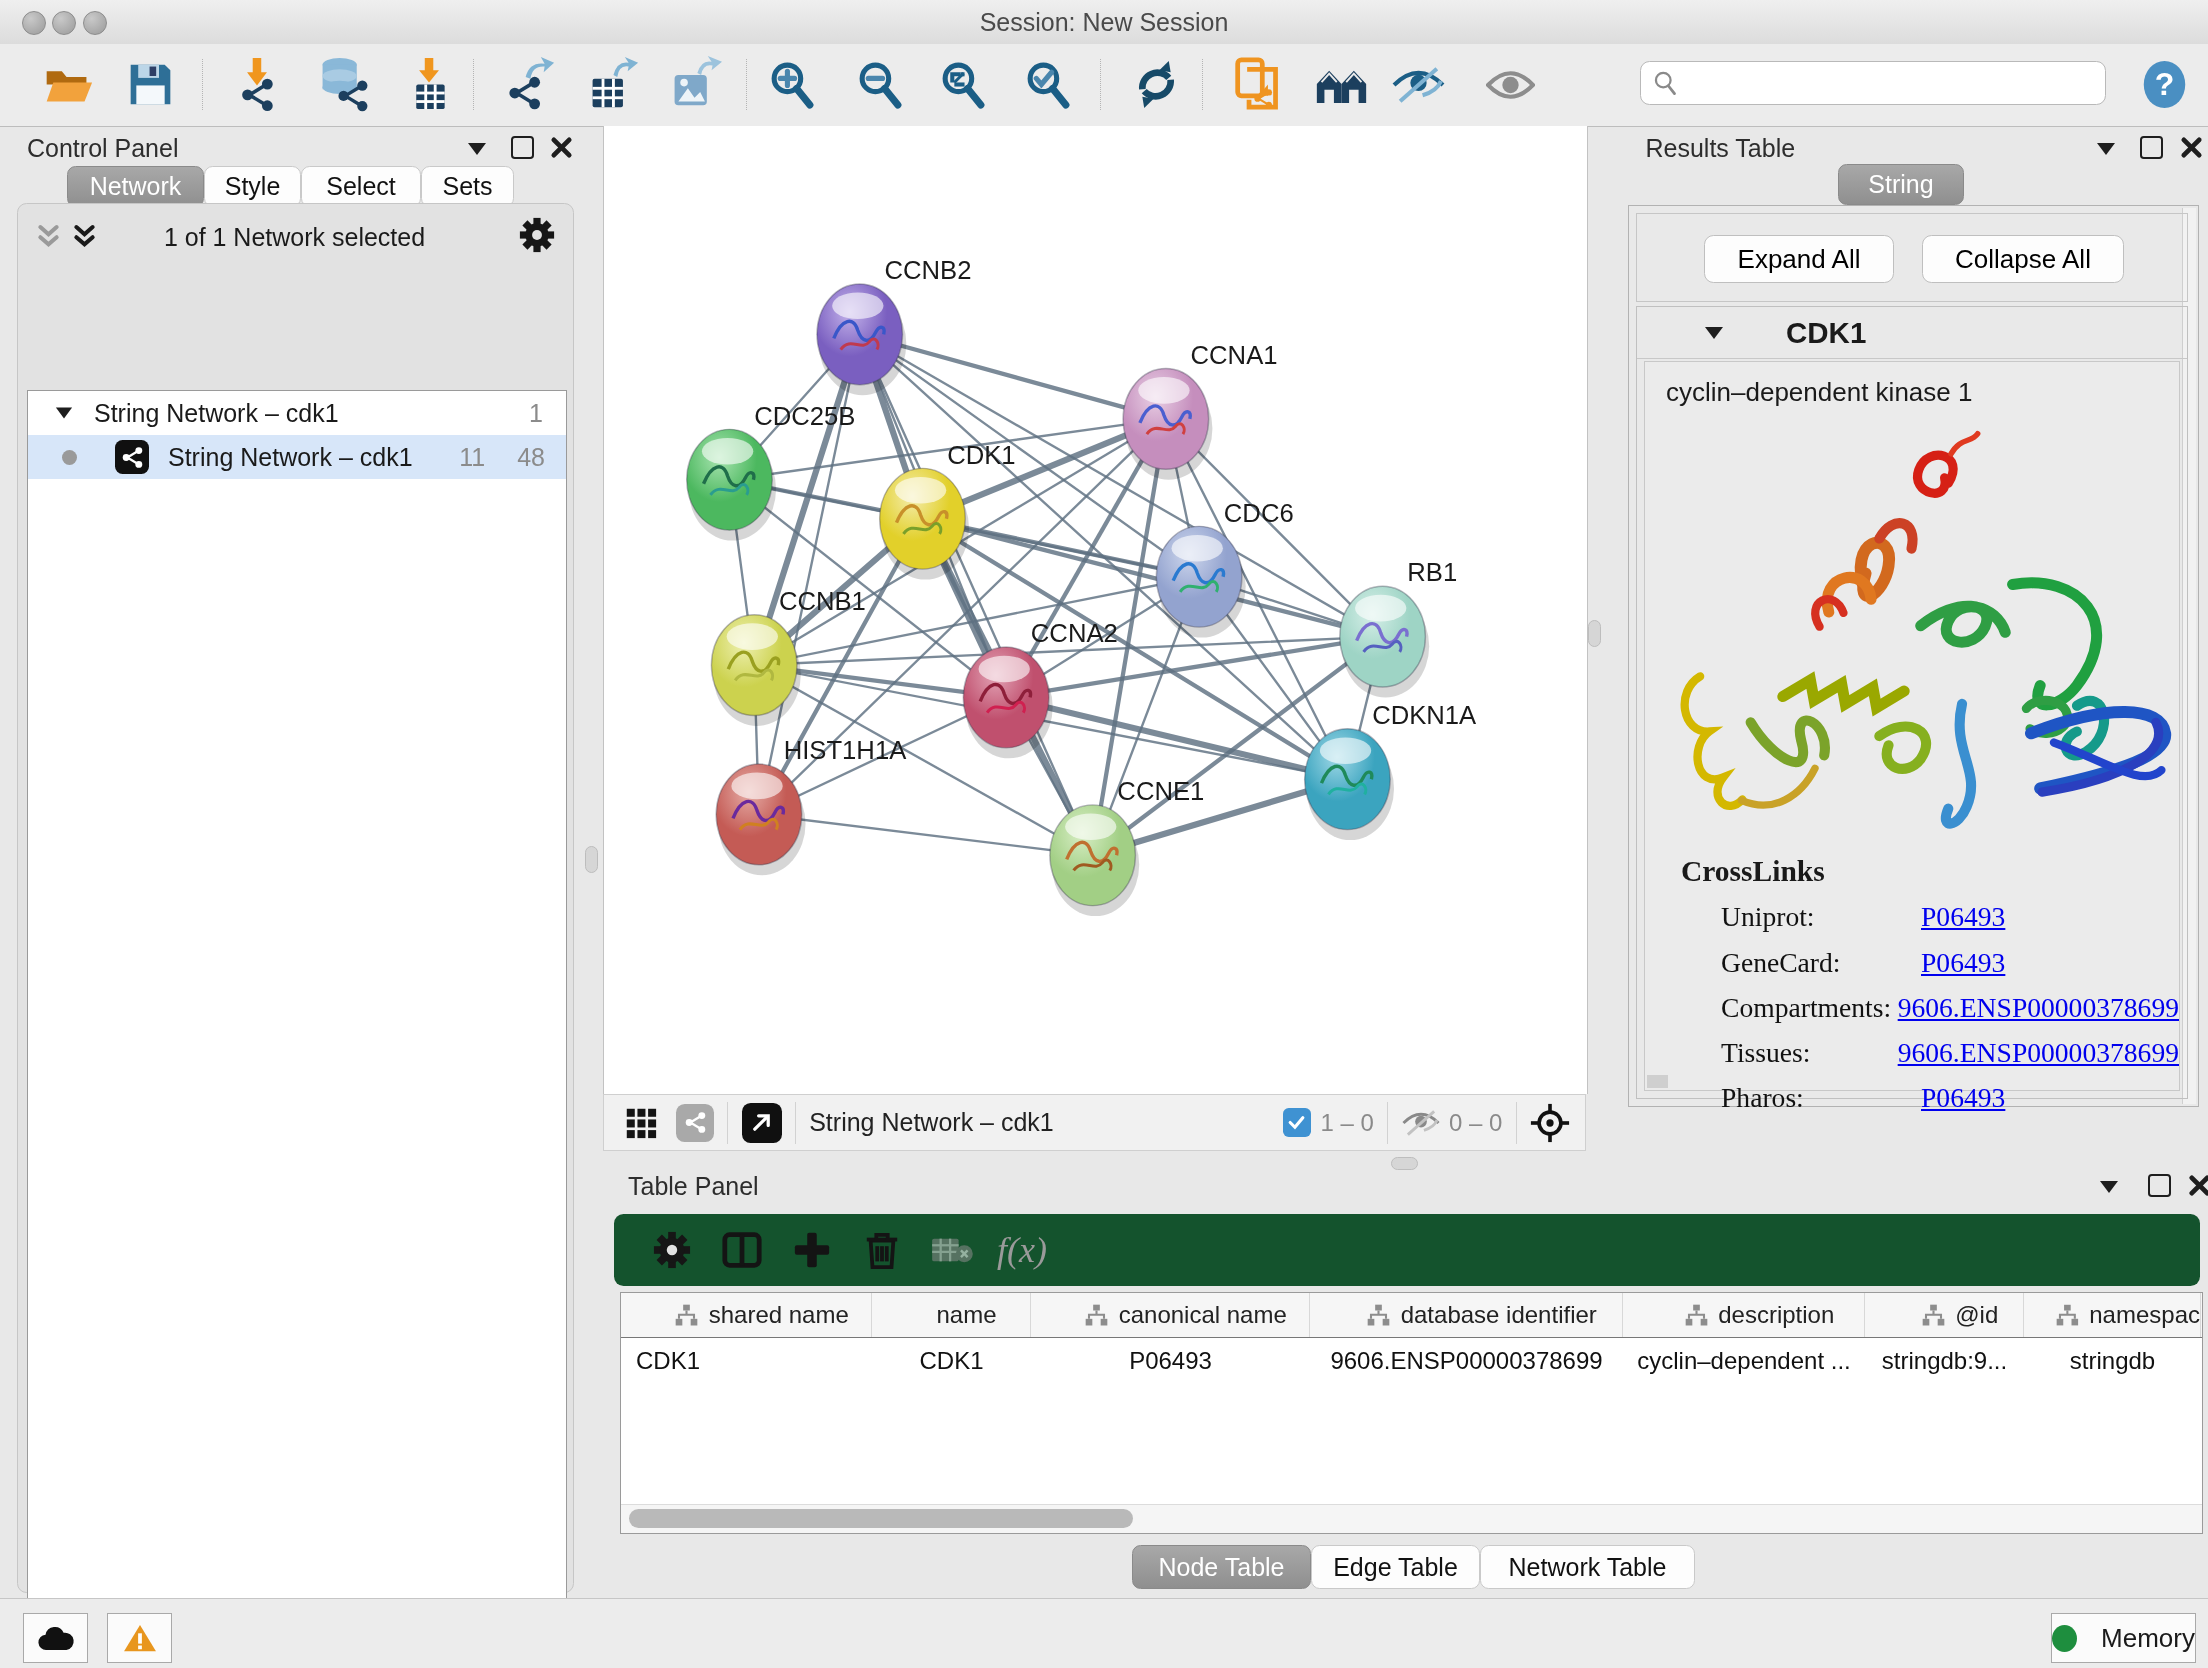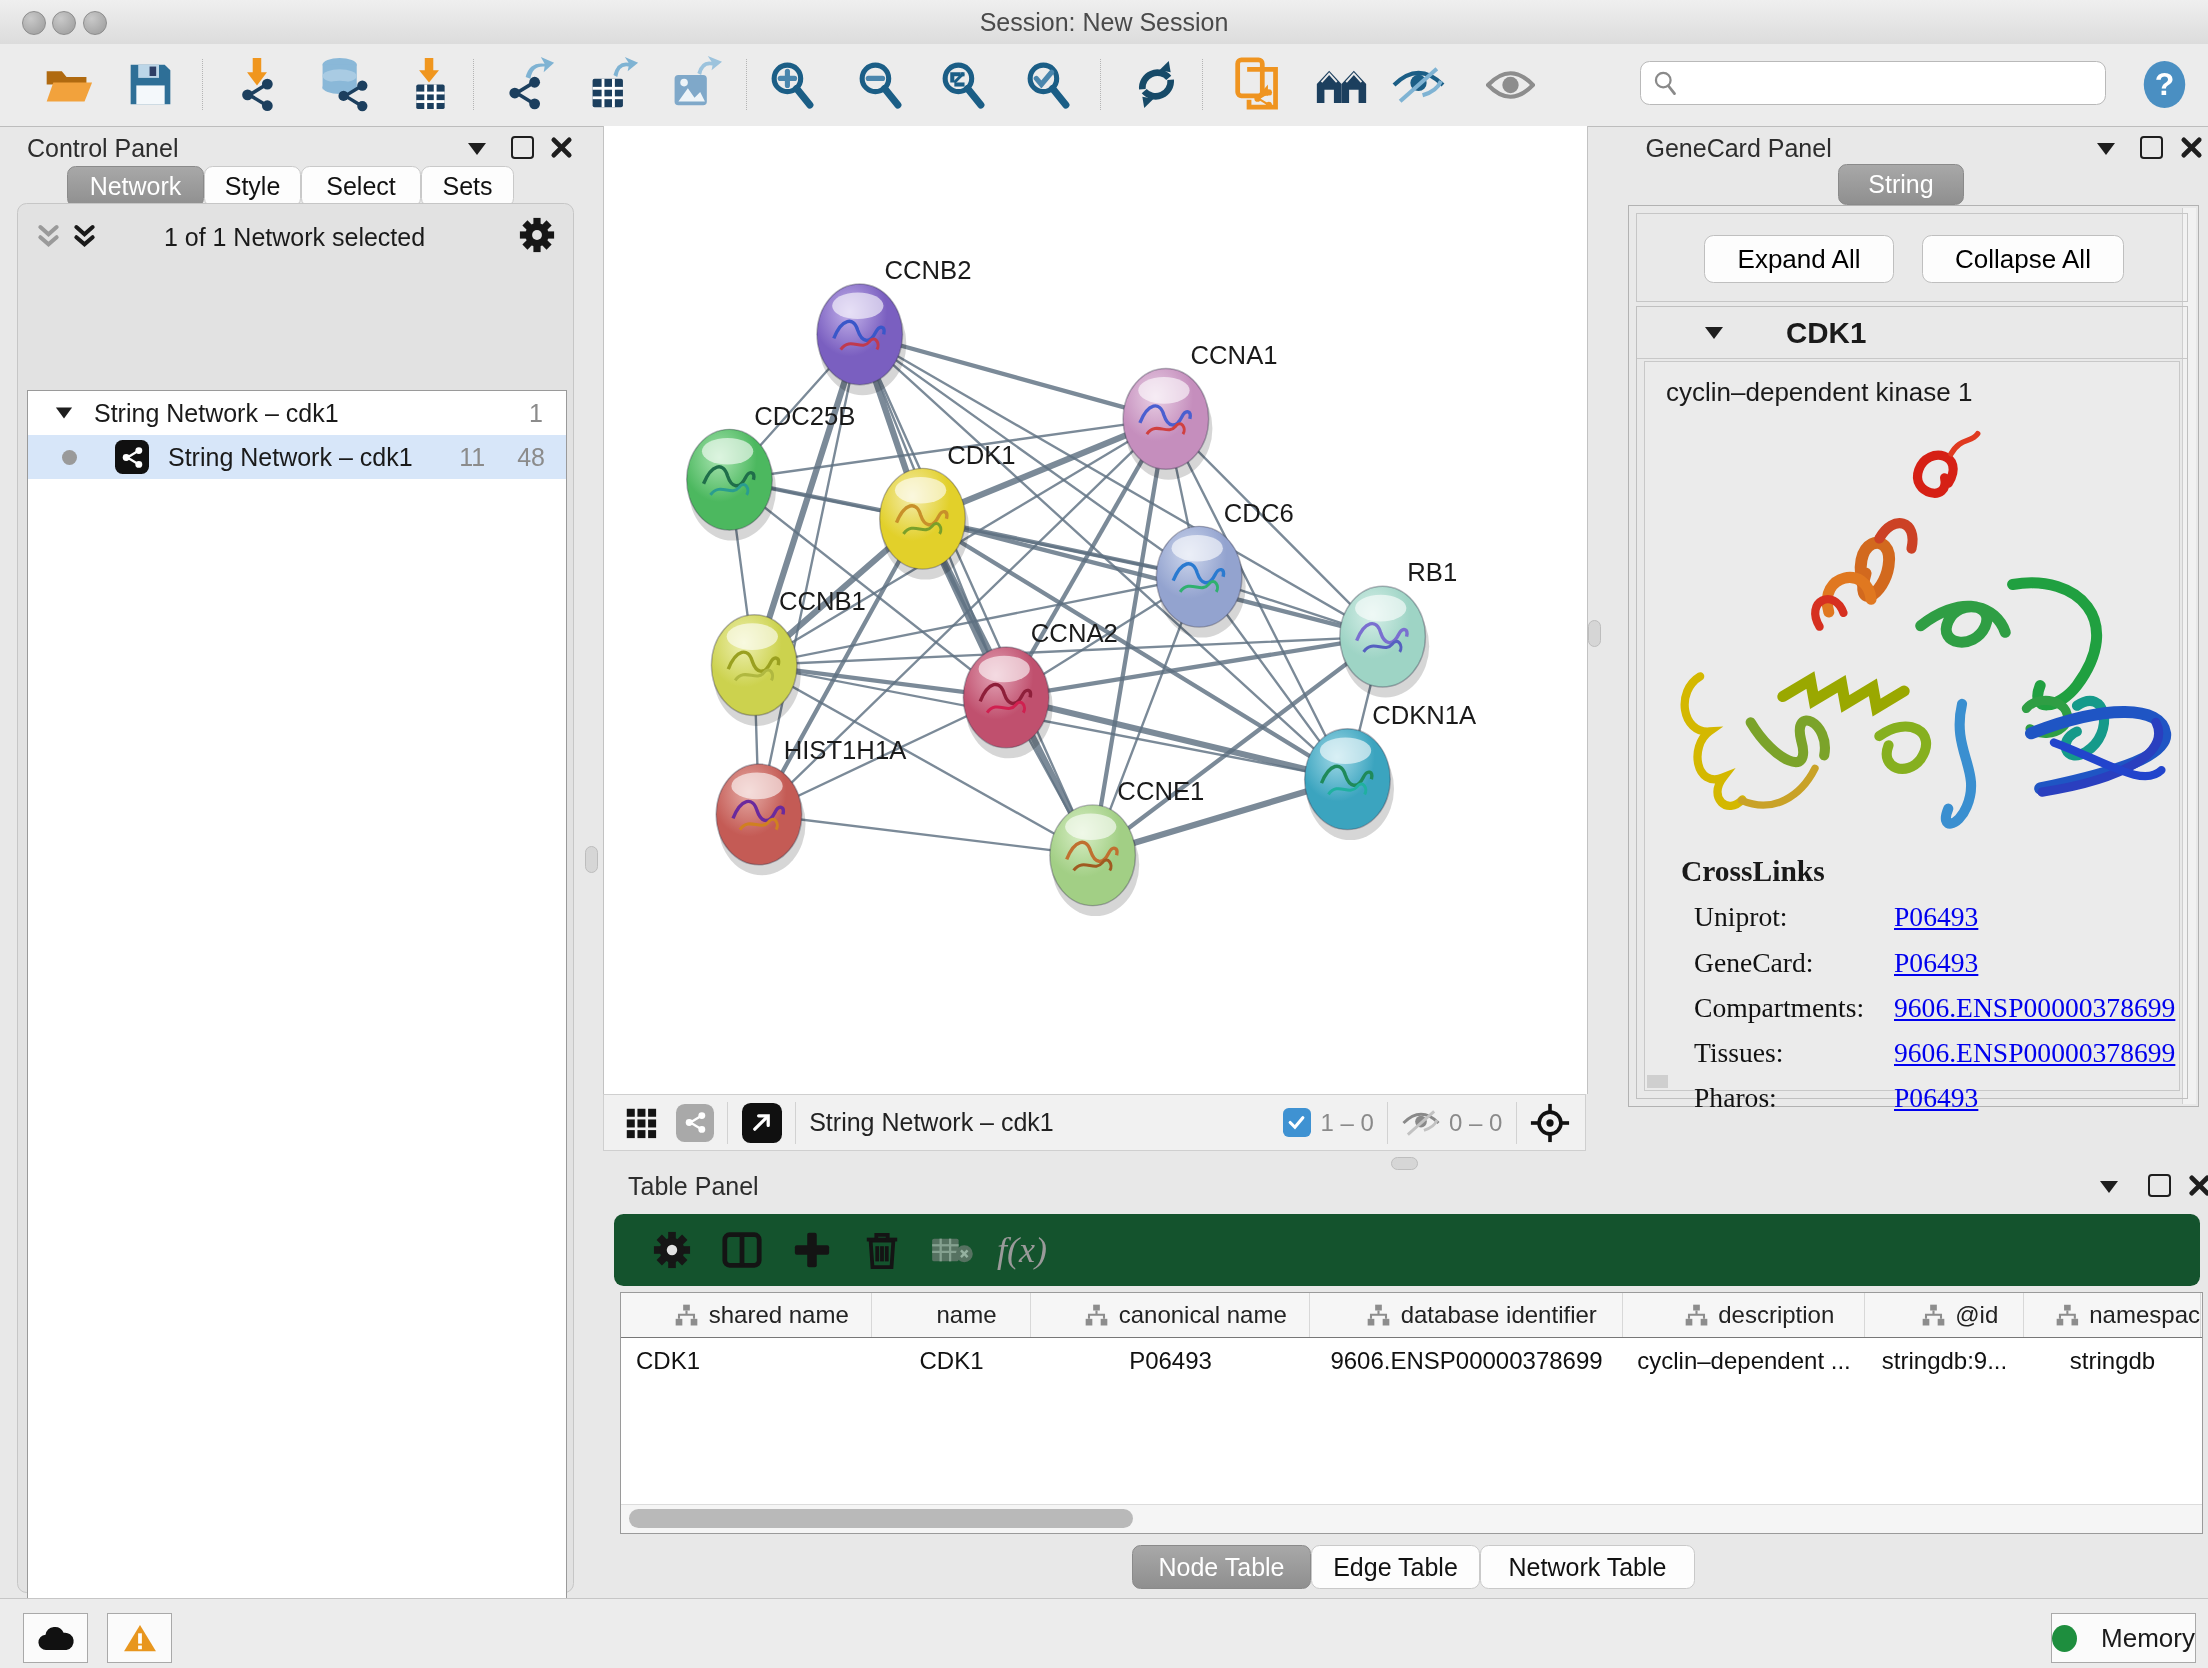--- a/index.html
+++ b/index.html
@@ -643,21 +643,21 @@
       <use href="#sym-eyeslash" width="52" height="40"></use>
     </svg>
   <span class="nb-count">0 – 0</span>
   <span class="nb-sep"></span>
   <svg width="40" height="40" viewBox="0 0 44 44" style="margin-right:15px">
       <use href="#sym-crosshair" width="44" height="44"></use>
     </svg>
 </div>
 
 <div class="abs" style="left:1617px;top:126px;width:592px;height:1046px">
-  <div class="abs" style="left:28.5px;top:7.6px"><span class="panel-title">GeneCard Panel</span></div>
+  <div class="abs" style="left:28.5px;top:7.6px"><span class="panel-title">Results Table</span></div>
   <span class="caret abs" style="left:480px;top:17px"></span>
   <span class="maxbox abs" style="left:523px;top:9.5px"></span>
   <svg class="abs" style="left:563px;top:9.5px" width="23" height="23" viewBox="0 0 24 24">
       <use href="#sym-x" width="24" height="24"></use>
     </svg>
   <div class="abs" style="left:221px;top:38px;width:124px"><span class="tab sel" style="width:124px">String</span></div>
 </div>
 <div id="rp-box" class="abs">
   <div id="rp-vscroll"></div>
 </div>
@@ -690,21 +690,21 @@
       <path d="M400,170 C472,158 522,210 470,280 C450,306 418,310 430,280" stroke="#20a040" stroke-width="12"></path>
       <path d="M415,305 a24,18 0 1,1 4,22" stroke="#2f9e44" stroke-width="10"></path>
       <path d="M470,302 C502,280 512,332 480,352 C458,366 448,340 470,330" stroke="#159a8a" stroke-width="11"></path>
       <path d="M345,300 C333,352 367,372 350,412 C341,434 320,438 330,414" stroke="#3a8fd0" stroke-width="11"></path>
       <path d="M420,332 C502,300 562,302 566,332 C570,362 478,382 430,392" stroke="#1f55c4" stroke-width="13"></path>
       <path d="M432,396 C522,382 572,352 556,320" stroke="#2a3fbf" stroke-width="10"></path>
       <path d="M445,342 C500,362 542,392 562,372" stroke="#2244cc" stroke-width="9"></path>
     </g>
   </svg>
   <div class="xl-head" style="margin:5.7px 0 0 36px">CrossLinks</div>
-  <div id="xlinks" style="margin-left:49px">
+  <div id="xlinks" style="margin-left:76px">
       <div class="xl-row">
         <span class="xl-label">Uniprot:</span>
         <a class="xl-link">P06493</a>
       </div>
       <div class="xl-row">
         <span class="xl-label">GeneCard:</span>
         <a class="xl-link">P06493</a>
       </div>
       <div class="xl-row">
         <span class="xl-label">Compartments:</span>

